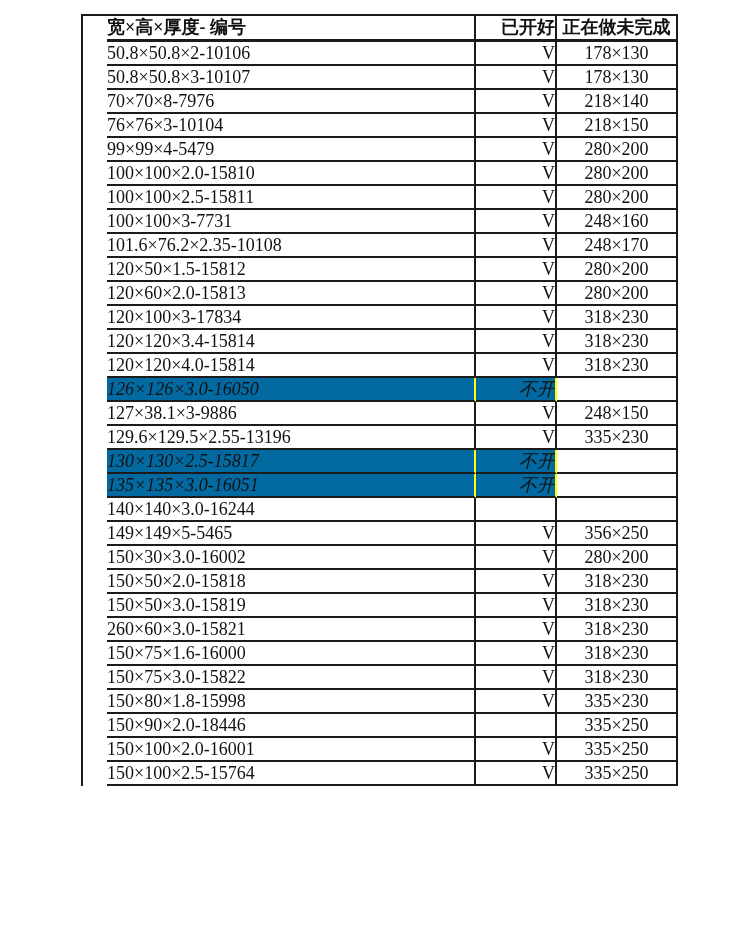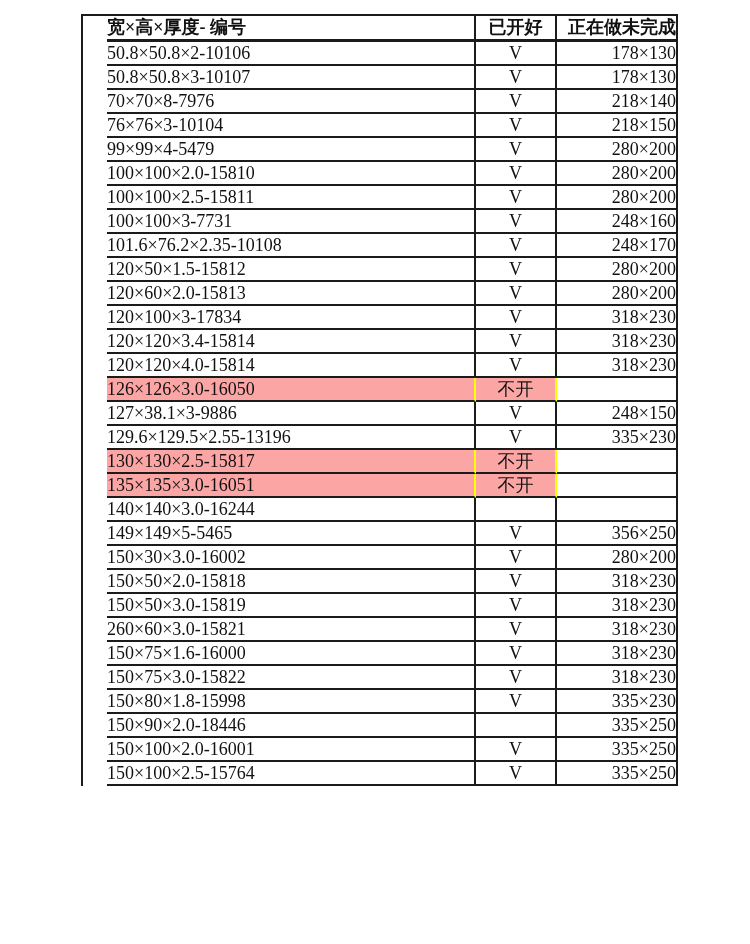--- a/index.html
+++ b/index.html
@@ -39,25 +39,26 @@
   .spec-table thead th {
     border-bottom: 3px solid #1b1b1b;
     font-weight: bold;
     height: 23px;
     line-height: 23px;
   }
   .col-spec  { width: 369px; }
   .col-done  { width: 81px;  }
   .col-pend  { width: 121px; }
   .c1 { text-align: left; padding-left: 4px; }
-  .c2 { text-align: center; margin-top: 36px; }
-  .c3 { text-align: right; }
+  .c2 { text-align: right; margin-top: 36px; }
+  .c3 { text-align: center; }
   tr.hl td.c1, tr.hl td.c2 {
-    background: #fca5a5;
+    background: #0369a1;
     border-right-color: #ffff00;
+    font-style: italic;
   }
 </style>
 </head>
 <body>
 
 <table class="spec-table">
   <colgroup>
     <col class="col-spec">
     <col class="col-done">
     <col class="col-pend">

